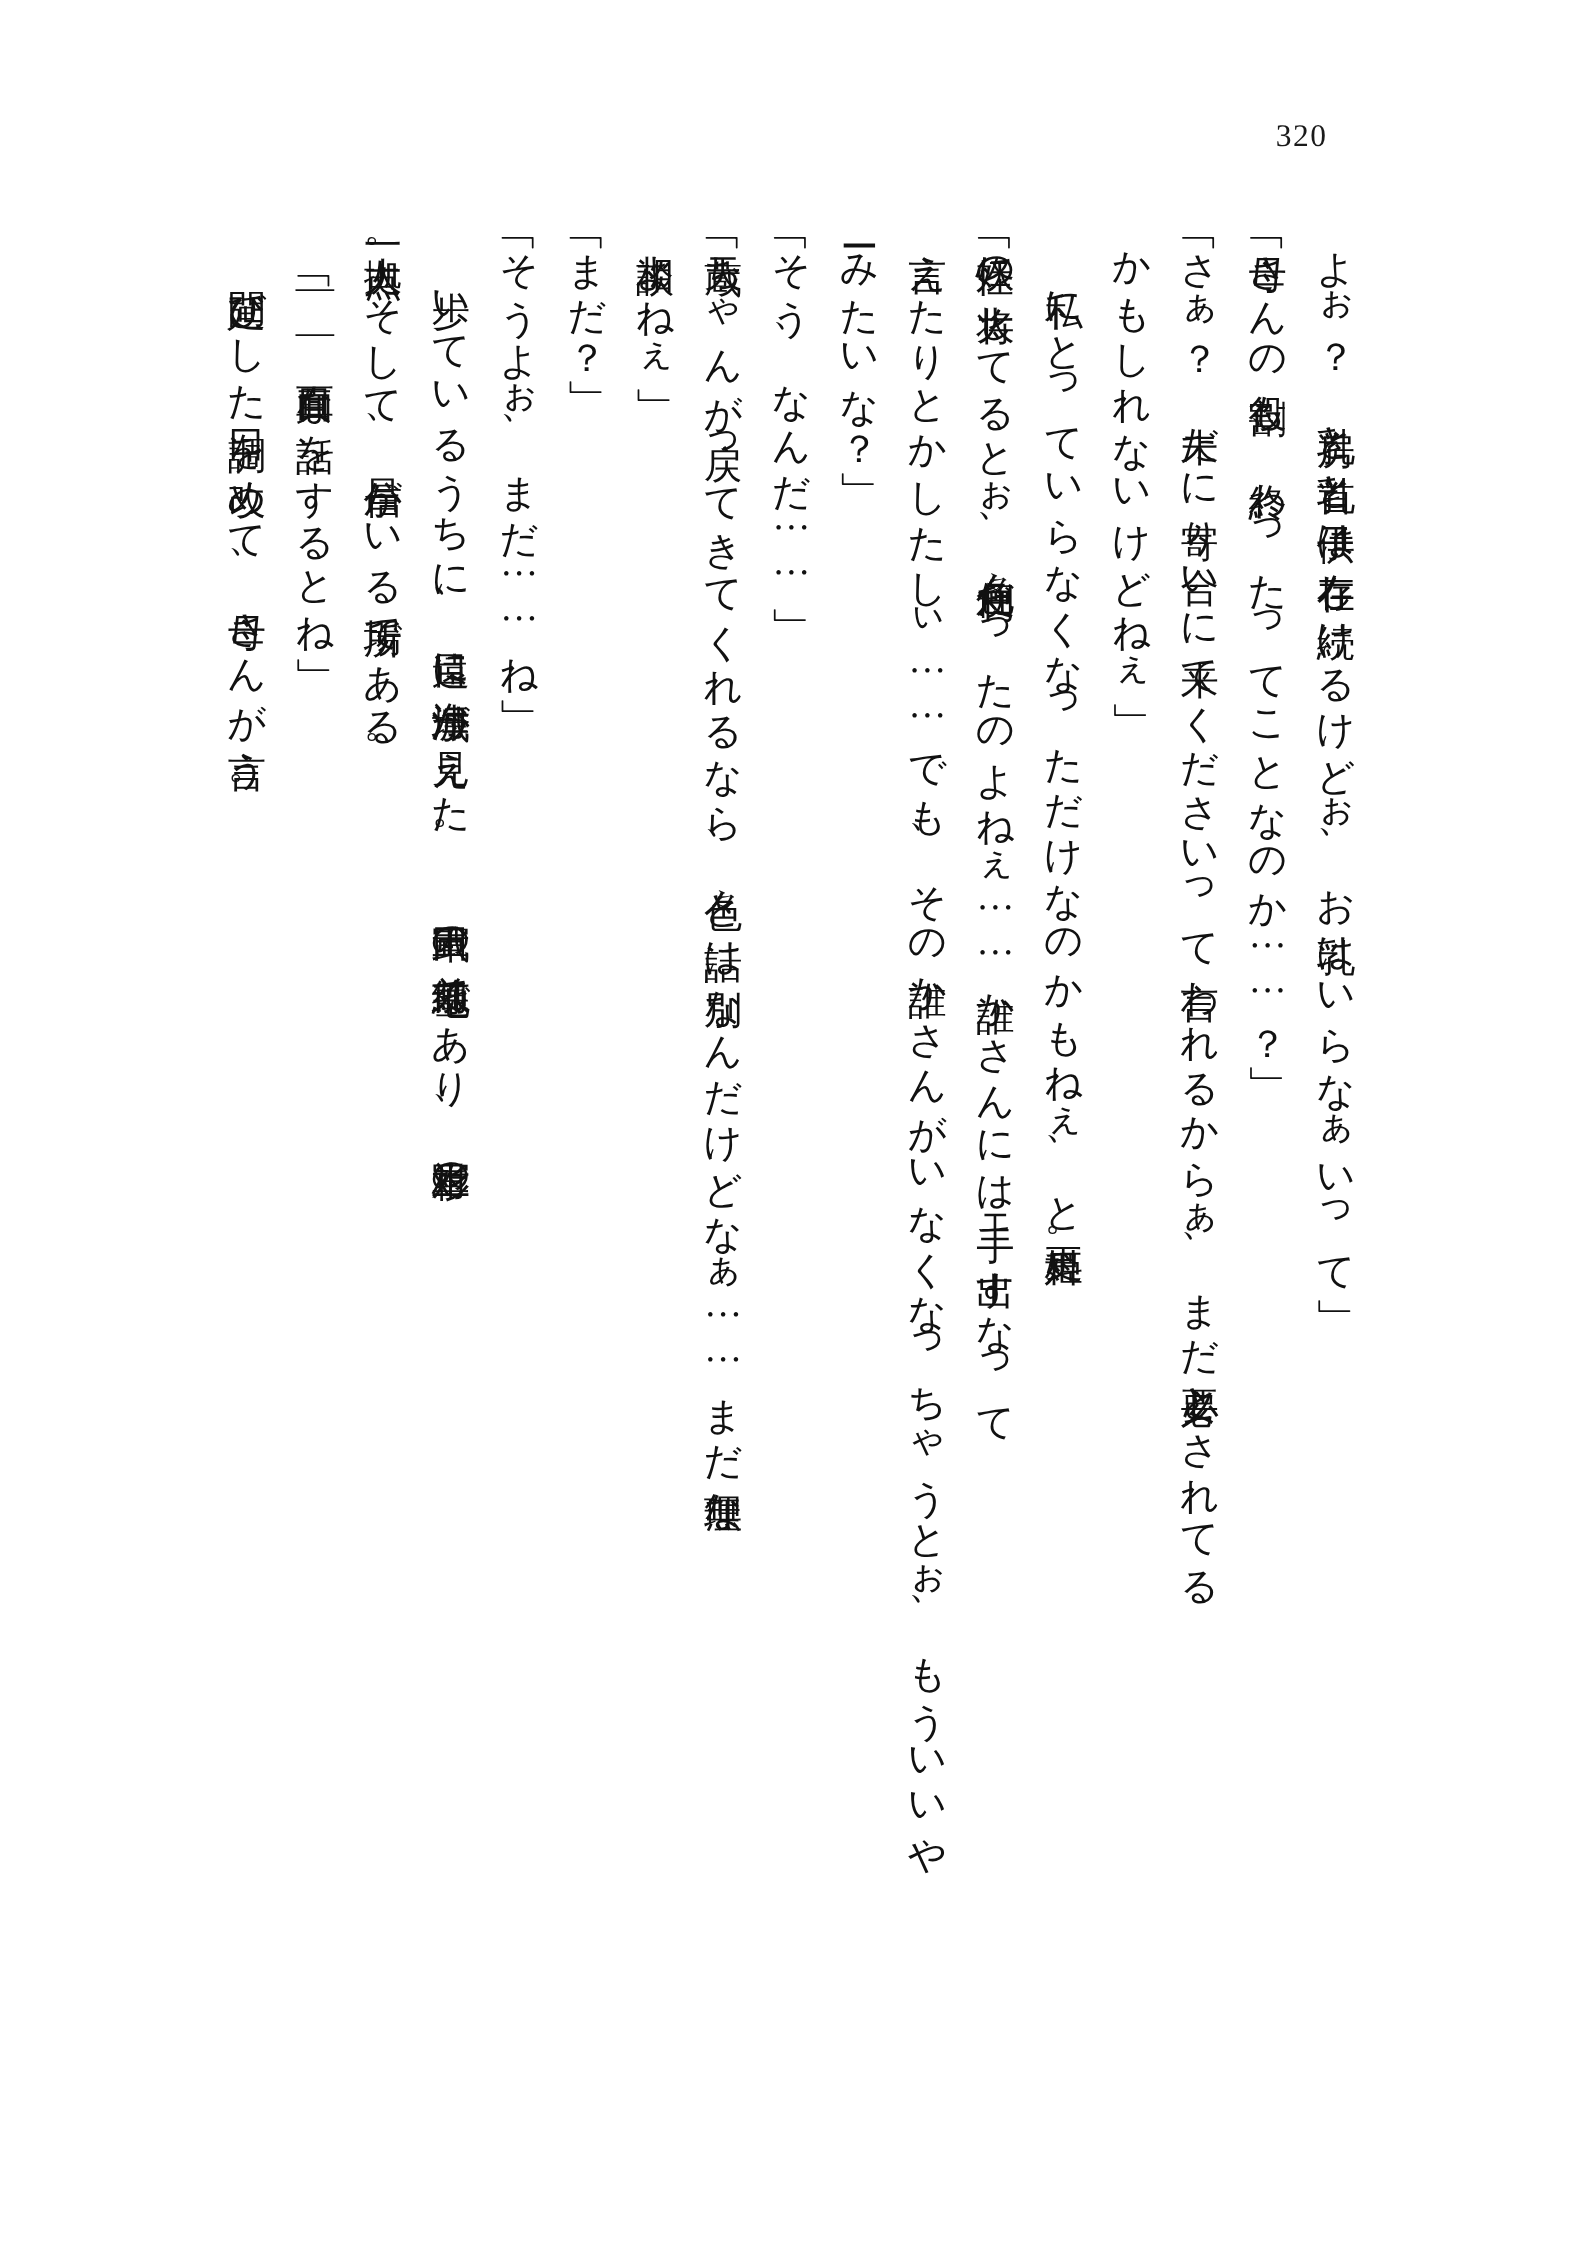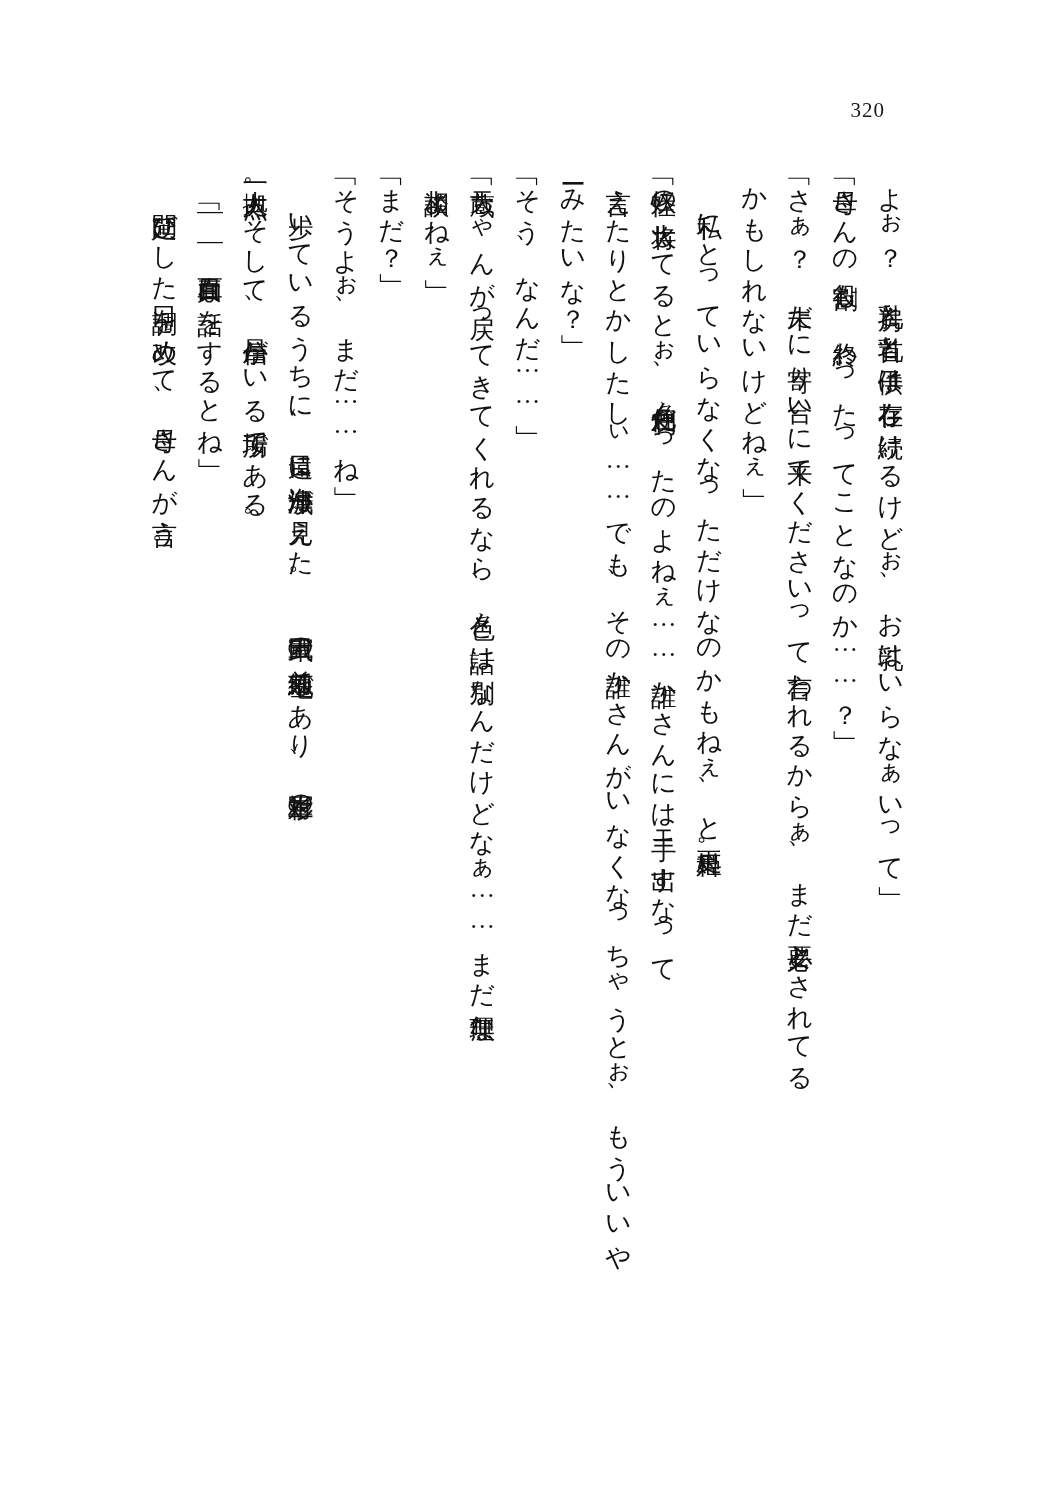--- a/index.html
+++ b/index.html
@@ -8,21 +8,20 @@
     background: #ffffff;
   }
   .page {
     position: relative;
     width: 1053px;
     height: 1268px;
     background: #ffffff;
     overflow: hidden;
     font-family: "Liberation Serif", "DejaVu Serif", serif;
     color: #111111;
-    margin-top: 20px;
   }
   .page-number {
     position: absolute;
     top: 78px;
     right: 168px;
     font-size: 21px;
     letter-spacing: 1px;
     color: #1a1a1a;
     font-family: "Liberation Serif", "DejaVu Serif", serif;
   }

